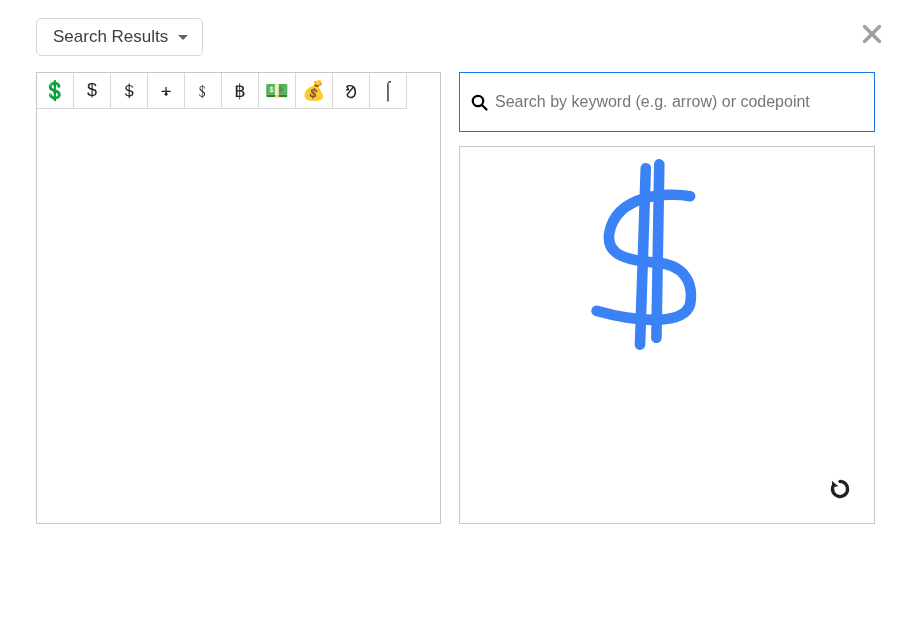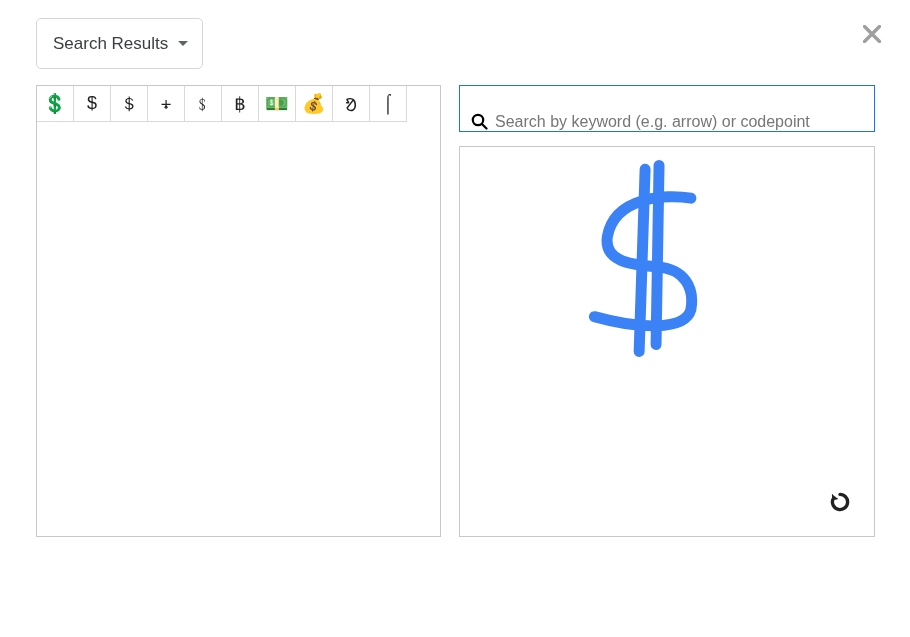--- a/index.html
+++ b/index.html
@@ -27,21 +27,21 @@
     font-family: "Google Sans", Arial, sans-serif;
     font-size: 29px;
     font-weight: 400;
     color: #202124;
     margin-bottom: 18px;
     letter-spacing: 0.2px;
   }
   .dropdown {
     display: inline-flex;
     align-items: center;
-    height: 51px;
+    height: 38px;
     padding: 0 14px 0 16px;
     border: 1px solid #d6d6d6;
     border-radius: 5px;
     color: #3c4043;
     font-size: 17px;
     cursor: pointer;
     margin-bottom: 16px;
     background: #fff;
   }
   .dropdown .caret {
@@ -78,22 +78,22 @@
   }
   .char-cell.emoji { font-size: 19px; }
   .right-panel {
     width: 416px;
     display: flex;
     flex-direction: column;
     gap: 14px;
   }
   .search-box {
     display: flex;
-    align-items: flex-end;
-    height: 47px;
+    align-items: center;
+    height: 60px;
     border: 1px solid #1a73e8;
     background: #fff;
     padding: 0 10px 0 9px;
   }
   .search-box .mag {
     flex: 0 0 auto;
     width: 20px; height: 20px;
     color: #000;
     margin-right: 6px;
     display:flex; align-items:center; justify-content:center;

